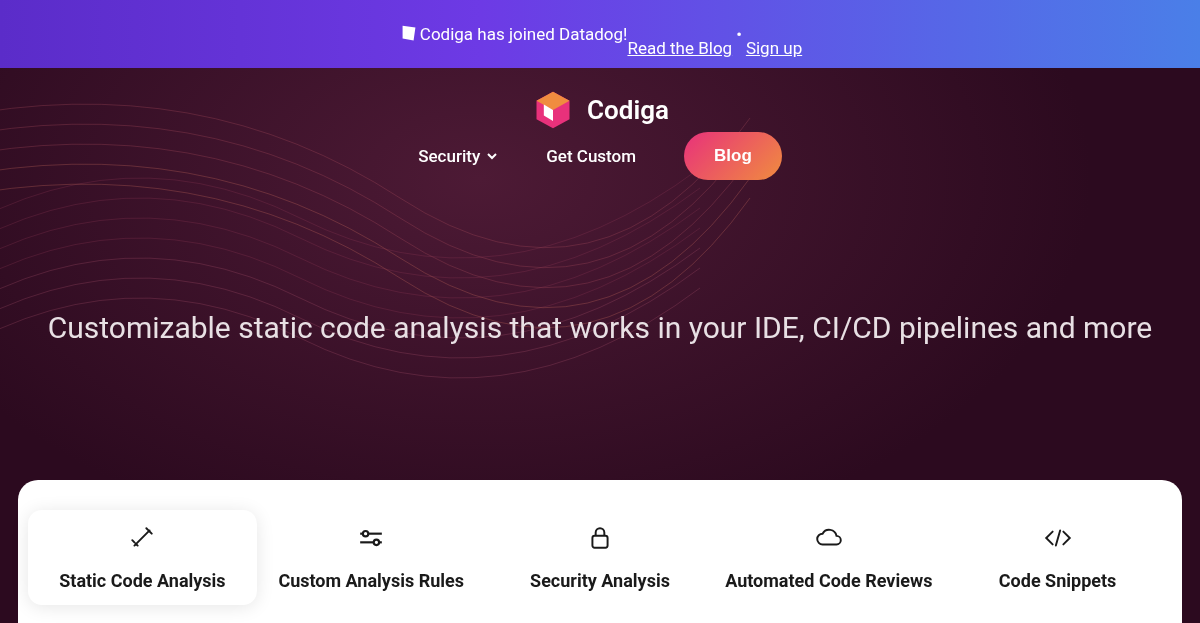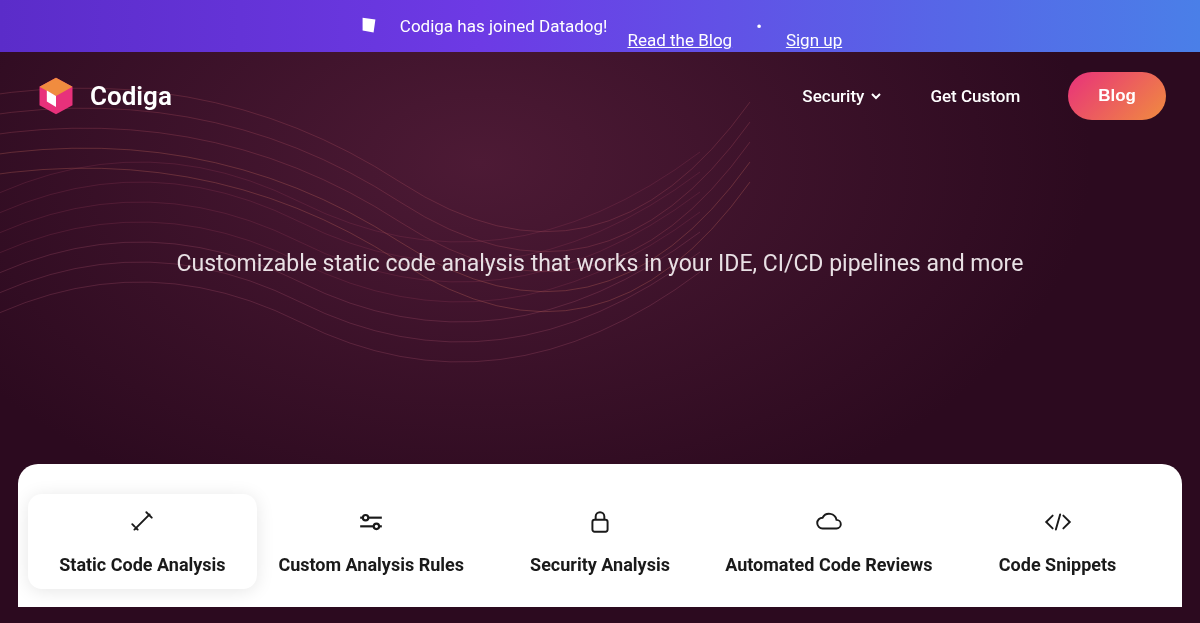--- a/index.html
+++ b/index.html
@@ -1,32 +1,32 @@
 <!DOCTYPE html>
 <html><head>
 <meta charset="utf-8">
 <style>
 * { margin: 0; padding: 0; box-sizing: border-box; }
 body { font-family: -apple-system, BlinkMacSystemFont, 'Segoe UI', Roboto, sans-serif; background: #2c0a1f; width: 1200px; height: 623px; overflow: hidden; }
-.banner { background: linear-gradient(90deg, #5b2cc9 0%, #6d3ae5 40%, #4a7fe8 100%); height: 52px; display: flex; align-items: center; justify-content: center; color: white; font-size: 17px; gap: 20px; }
+.banner { background: linear-gradient(90deg, #5b2cc9 0%, #6d3ae5 40%, #4a7fe8 100%); height: 68px; display: flex; align-items: center; justify-content: center; color: white; font-size: 17px; gap: 0; }
 .banner .icon-wrap { display: inline-flex; align-items: center; }
 .banner a { color: white; text-decoration: underline; margin-top: 28px; }
 .banner .dot { margin: 0 4px; }
 .main { position: relative; background: radial-gradient(ellipse at 40% 20%, #4d1a35 0%, #2c0a1f 60%); height: 555px; overflow: hidden; }
 .waves { position: absolute; top: -50px; left: -100px; width: 900px; height: 500px; opacity: 0.6; }
-.nav { position: relative; display: flex; align-items: center; justify-content: space-between; padding: 20px 34px; z-index: 2; }
+.nav { position: relative; display: flex; align-items: center; justify-content: space-between; padding: 20px 69px; z-index: 2; flex-direction: column; }
 .logo { display: flex; align-items: center; gap: 12px; }
 .logo-text { color: white; font-size: 26px; font-weight: 600; }
 .nav-links { display: flex; align-items: center; gap: 48px; }
 .nav-item { color: white; font-size: 17px; font-weight: 500; display: flex; align-items: center; gap: 6px; cursor: pointer; }
 .blog-btn { background: linear-gradient(135deg, #e8317b 0%, #f08c3f 100%); color: white; padding: 14px 30px; border-radius: 28px; font-size: 17px; font-weight: 600; border: none; cursor: pointer; }
 .hero { position: relative; text-align: center; margin-top: 110px; z-index: 2; }
 .hero h1 { color: white; font-size: 56px; font-weight: 700; letter-spacing: -1px; }
 .hero .highlight { background: linear-gradient(135deg, #e8317b 0%, #f08c3f 100%); padding: 2px 14px; border-radius: 10px; display: inline-block; }
-.hero .sub { color: #e8e0e4; font-size: 23px; margin-top: 72px; font-weight: 400; }
+.hero .sub { color: #e8e0e4; font-size: 30px; margin-top: 72px; font-weight: 400; }
 .tabs { position: absolute; bottom: 0; left: 18px; right: 18px; background: white; border-radius: 20px 20px 0 0; display: flex; padding: 30px 10px 18px; z-index: 3; }
 .tab { flex: 1; text-align: center; padding: 14px 10px; cursor: pointer; border-radius: 14px; }
 .tab.active { box-shadow: 0 2px 18px rgba(0,0,0,0.1); }
 .tab-icon { height: 28px; display: flex; align-items: center; justify-content: center; margin-bottom: 18px; }
 .tab-label { font-size: 18px; font-weight: 700; color: #1a1a1a; }
 </style>
 </head>
 <body>
 
 <div class="banner">

